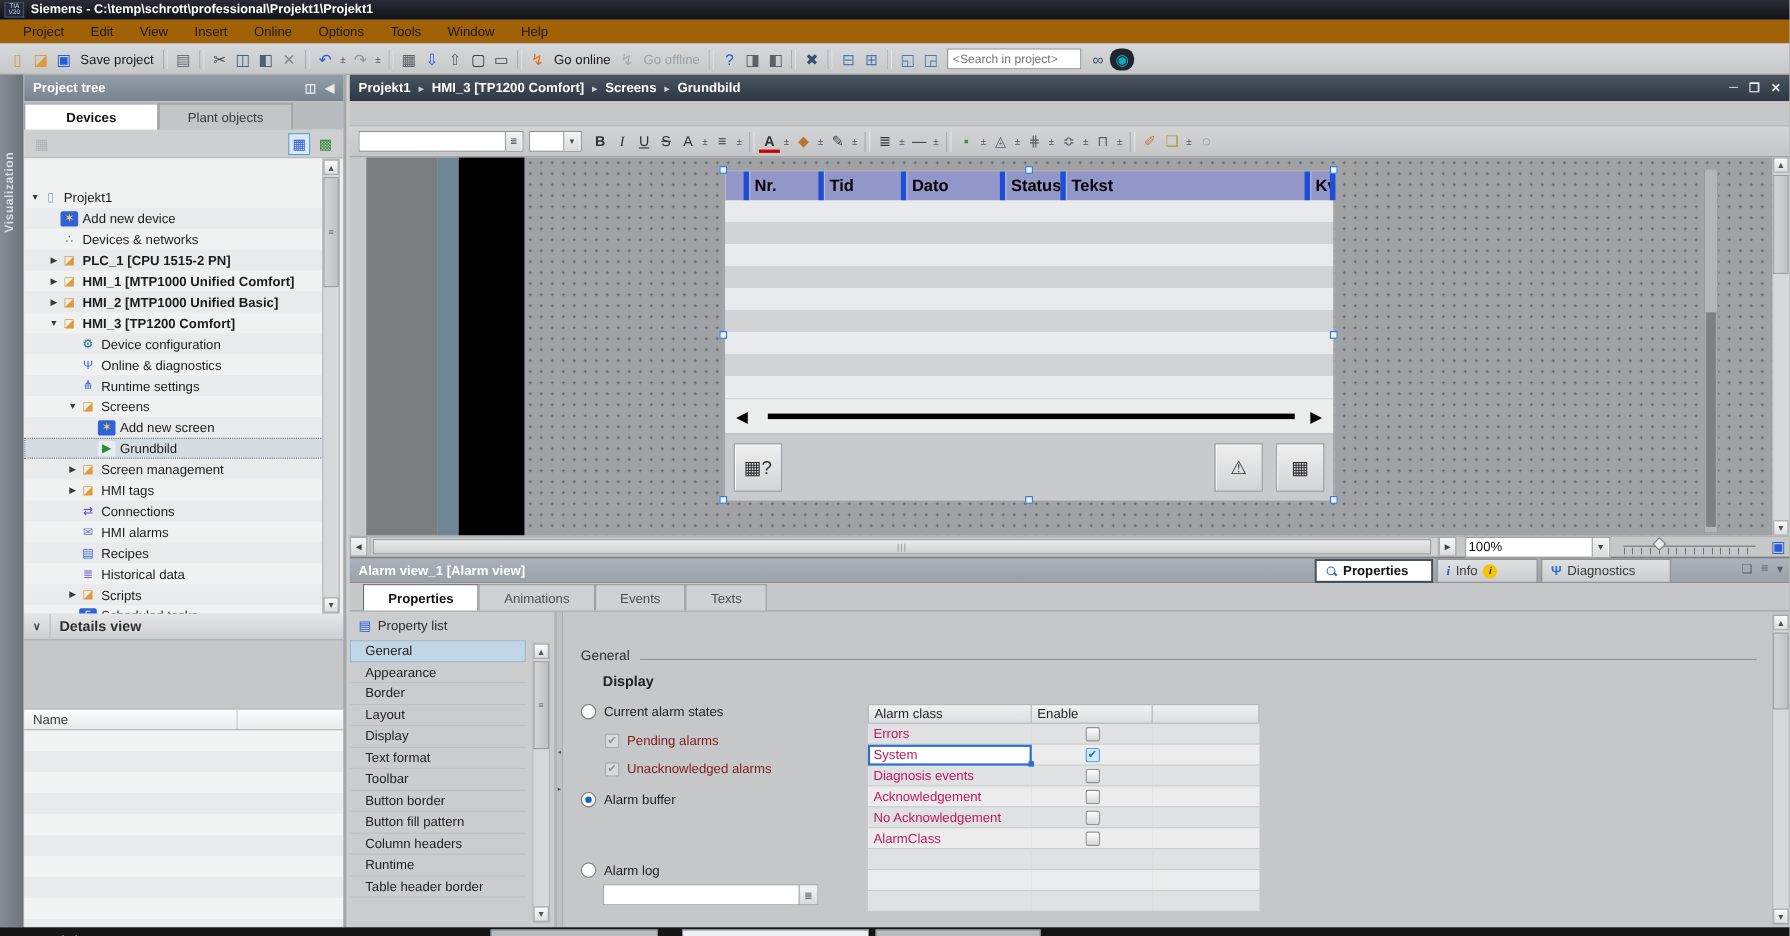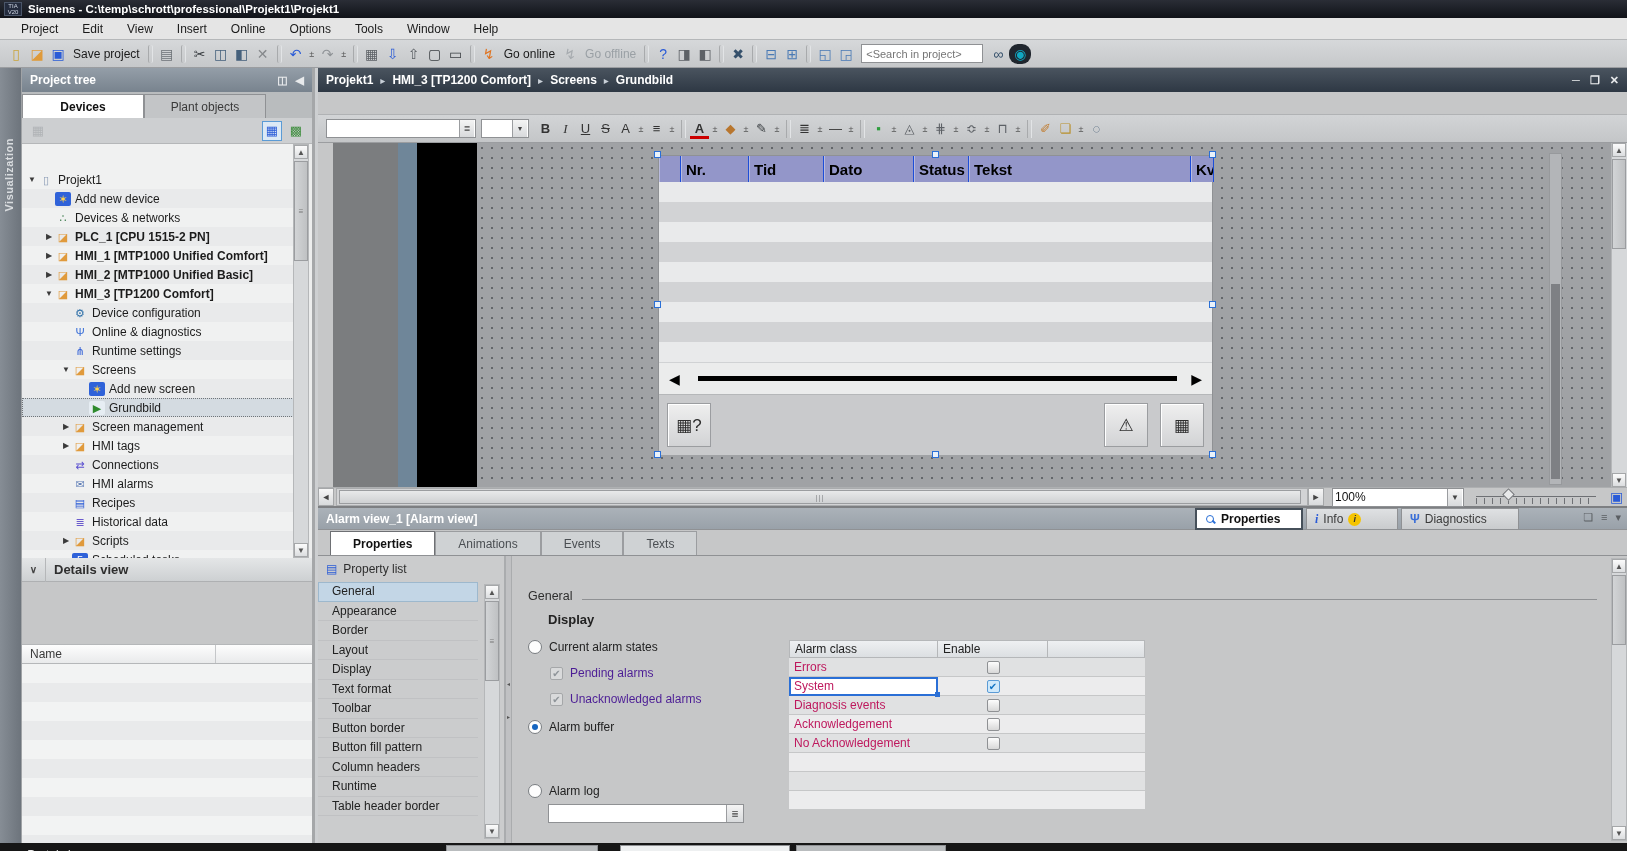--- a/index.html
+++ b/index.html
@@ -9,21 +9,21 @@
   .abs{position:absolute;}
 
   
   #titlebar{left:0;top:0;width:1627px;height:18px;background:linear-gradient(#2a2d36,#101218);
             display:flex;align-items:center;gap:6px;padding:0 4px;}
   #tia-logo{width:18px;height:14px;background:#232b3d;border:1px solid #4a5568;color:#cfd6e4;
             font-size:6px;line-height:6px;display:flex;align-items:center;justify-content:center;text-align:center;}
   #titlebar .wtitle{color:#fff;font-weight:bold;font-size:11.5px;}
 
   
-  #menubar{left:0;top:18px;width:1627px;height:22px;background:#e5e5e5;display:flex;align-items:center;padding:0 10px;gap:2px;border-bottom:1px solid #b5b7b9;}
+  #menubar{left:0;top:18px;width:1627px;height:22px;background:#a16207;display:flex;align-items:center;padding:0 10px;gap:2px;border-bottom:1px solid #b5b7b9;}
   .menu-item{padding:2px 11px;color:#1a1a1a;}
 
   
   #toolbar{left:0;top:40px;width:1627px;height:28px;background:linear-gradient(#d6d8da,#c6c8ca);
            display:flex;align-items:center;padding:0 6px;gap:1px;border-bottom:1px solid #9b9da0;}
   .titem{display:inline-flex;align-items:center;justify-content:center;min-width:20px;height:20px;
          font-size:14px;border-radius:2px;}
   .titem.text{font-size:12px;min-width:0;padding:0 4px;color:#1a1a1a;}
   .titem.text.muted{color:#9aa0a5;}
   .titem.sep{min-width:5px;width:5px;height:18px;border-left:1px solid #a8aaac;border-right:1px solid #e2e4e6;margin:0 3px;}
@@ -107,21 +107,21 @@
   
   #canvas{position:absolute;left:0;top:75px;width:100%;height:344px;background:#c6c7c8;overflow:hidden;}
   #strip-gray{position:absolute;left:15px;top:0;width:65px;height:100%;background:#7b7d7f;}
   #strip-blue{position:absolute;left:80px;top:0;width:19px;height:100%;background:#6f8699;}
   #strip-black{position:absolute;left:99px;top:0;width:60px;height:100%;background:#000;}
   #dotfield{position:absolute;left:159px;top:0;width:1134px;height:100%;background-color:#a0a2a5;
             background-image:radial-gradient(circle,#63666a 1px,transparent 1.2px);background-size:10px 10px;}
   #alarm-view{position:absolute;left:340px;top:12px;width:555px;height:300px;background:#e9eaeb;
               border:1px solid #8f9194;box-shadow:0 0 0 1px #d6d8da inset;}
   #av-header{display:flex;height:26px;background:#9396c9;}
-  .av-col{height:100%;background:#9396c9;border-right:1px solid #1d4ed8;border-left:1px solid #b9bbde;
+  .av-col{height:100%;background:#9396c9;border-right:5px solid #1d4ed8;border-left:1px solid #b9bbde;
           display:flex;align-items:center;padding-left:4px;font-weight:bold;font-size:15px;color:#000;overflow:hidden;flex:none;}
   #av-rows{height:180px;background:repeating-linear-gradient(180deg,#e9eaeb 0 20px,#d2d3d5 20px 40px);}
   #av-scroll{height:32px;background:#ebecec;display:flex;align-items:center;padding:0 10px;border-top:1px solid #d0d2d4;}
   .av-arrow{font-size:14px;color:#000;flex:none;}
   #av-bar{flex:1;height:5px;background:#000;margin:0 14px 0 18px;}
   #av-btnband{height:61px;background:#c9cacc;display:flex;align-items:center;padding:0 8px;gap:12px;border-top:1px solid #b5b7b9;}
   .av-btn{width:44px;height:44px;background:linear-gradient(#efefef,#d2d3d5);border:1px solid #9b9da0;
           box-shadow:1px 1px 0 #fff inset;display:flex;align-items:center;justify-content:center;font-size:17px;color:#2e2e2e;}
   .av-btn.push{margin-left:auto;}
   .handle{position:absolute;width:7px;height:7px;background:#eaf2fb;border:1px solid #2a6fd6;z-index:5;}
@@ -177,21 +177,21 @@
   .plitem.selected{background:#c3d6e6;outline:1px solid #9db8cd;outline-offset:-1px;}
   #plist-scroll{position:absolute;right:4px;top:28px;width:16px;height:255px;background:#d6d8da;border:1px solid #b5b7b9;}
   #pdivider{position:absolute;left:187px;top:48px;width:7px;height:287px;background:#c0c1c3;border-left:1px solid #aaacae;border-right:1px solid #aaacae;
             display:flex;flex-direction:column;align-items:center;justify-content:center;gap:26px;font-size:6px;color:#555;}
 
   #pcontent{position:absolute;left:194px;top:48px;width:1115px;height:287px;background:#c6c7c8;overflow:hidden;}
   #sec-head{position:absolute;left:16px;top:30px;right:30px;display:flex;align-items:baseline;color:#2e2e2e;font-size:12.5px;}
   #sec-head .rule{flex:1;border-bottom:1px solid #8f9194;margin-left:10px;height:14px;}
   #display-heading{position:absolute;left:36px;top:56px;font-weight:bold;font-size:13px;color:#222;}
   .ctl-row{position:absolute;display:flex;align-items:center;gap:7px;color:#222;}
-  .ctl-row.disabled{color:#4c1d95;}
+  .ctl-row.disabled{color:#7f1d1d;}
   .radio{width:14px;height:14px;border-radius:50%;background:#fdfdfd;border:1px solid #797d81;position:relative;flex:none;}
   .radio.checked::after{content:"";position:absolute;left:3px;top:3px;width:6px;height:6px;border-radius:50%;background:#1565c0;}
   .cbx{width:13px;height:13px;background:linear-gradient(#fdfdfd,#d8d8d8);border:1px solid #8f9194;border-radius:2px;
        position:relative;flex:none;display:flex;align-items:center;justify-content:center;font-size:10px;}
   .cbx.checked{background:#cfe9fb;border-color:#5b9bd5;}
   .cbx.checked::after{content:"\2714";color:#1173c4;}
   .cbx.disabled{background:#d9dadb;border-color:#a5a7a9;}
   .cbx.disabled::after{content:"\2714";color:#8e9499;}
   #log-input{position:absolute;left:36px;top:248px;width:196px;height:19px;background:#fff;border:1px solid #8f9194;display:flex;}
   #log-input input{flex:1;border:none;outline:none;font-size:11px;font-family:"Liberation Sans",sans-serif;}
@@ -661,20 +661,27 @@
               </div>
 
               <div class="acrow">
                 <span class="ac-cell ac-label">No Acknowledgement</span>
                 <span class="ac-cell ac-enable">
                   <span class="cbx"></span>
                 </span>
                 <span class="ac-cell ac-extra"></span>
               </div>
 
+              <div class="acrow">
+                <span class="ac-cell ac-label">AlarmClass</span>
+                <span class="ac-cell ac-enable">
+                  <span class="cbx"></span>
+                </span>
+                <span class="ac-cell ac-extra"></span>
+              </div>
 
               <div class="acrow blank">
                 <span class="ac-cell ac-label"></span>
                 <span class="ac-cell ac-enable">
                   <span class="cbx"></span>
                 </span>
                 <span class="ac-cell ac-extra"></span>
               </div>
 
               <div class="acrow blank">

